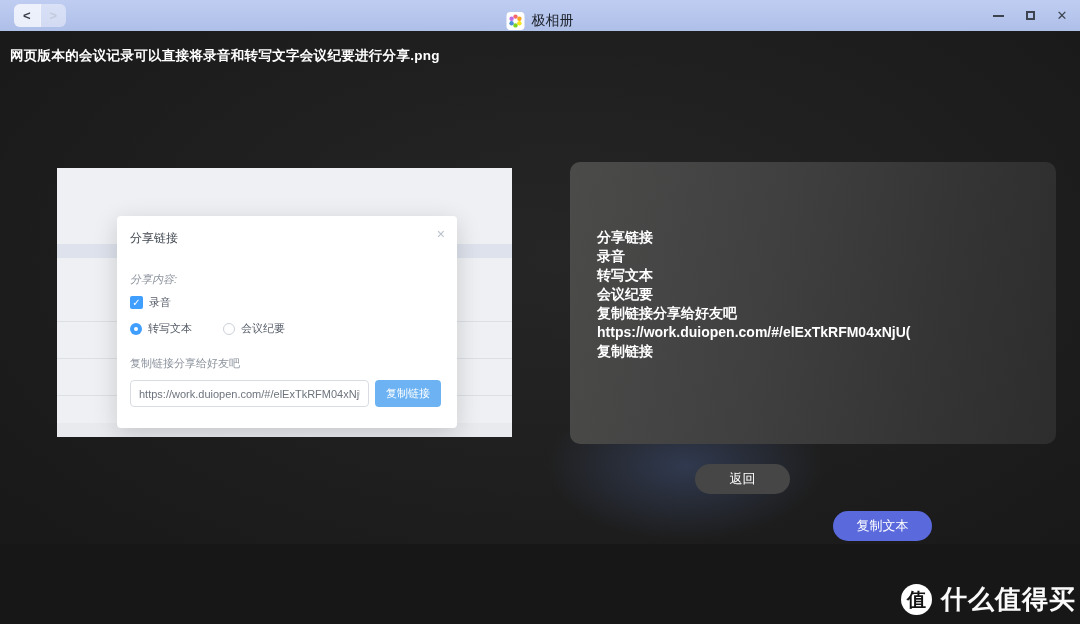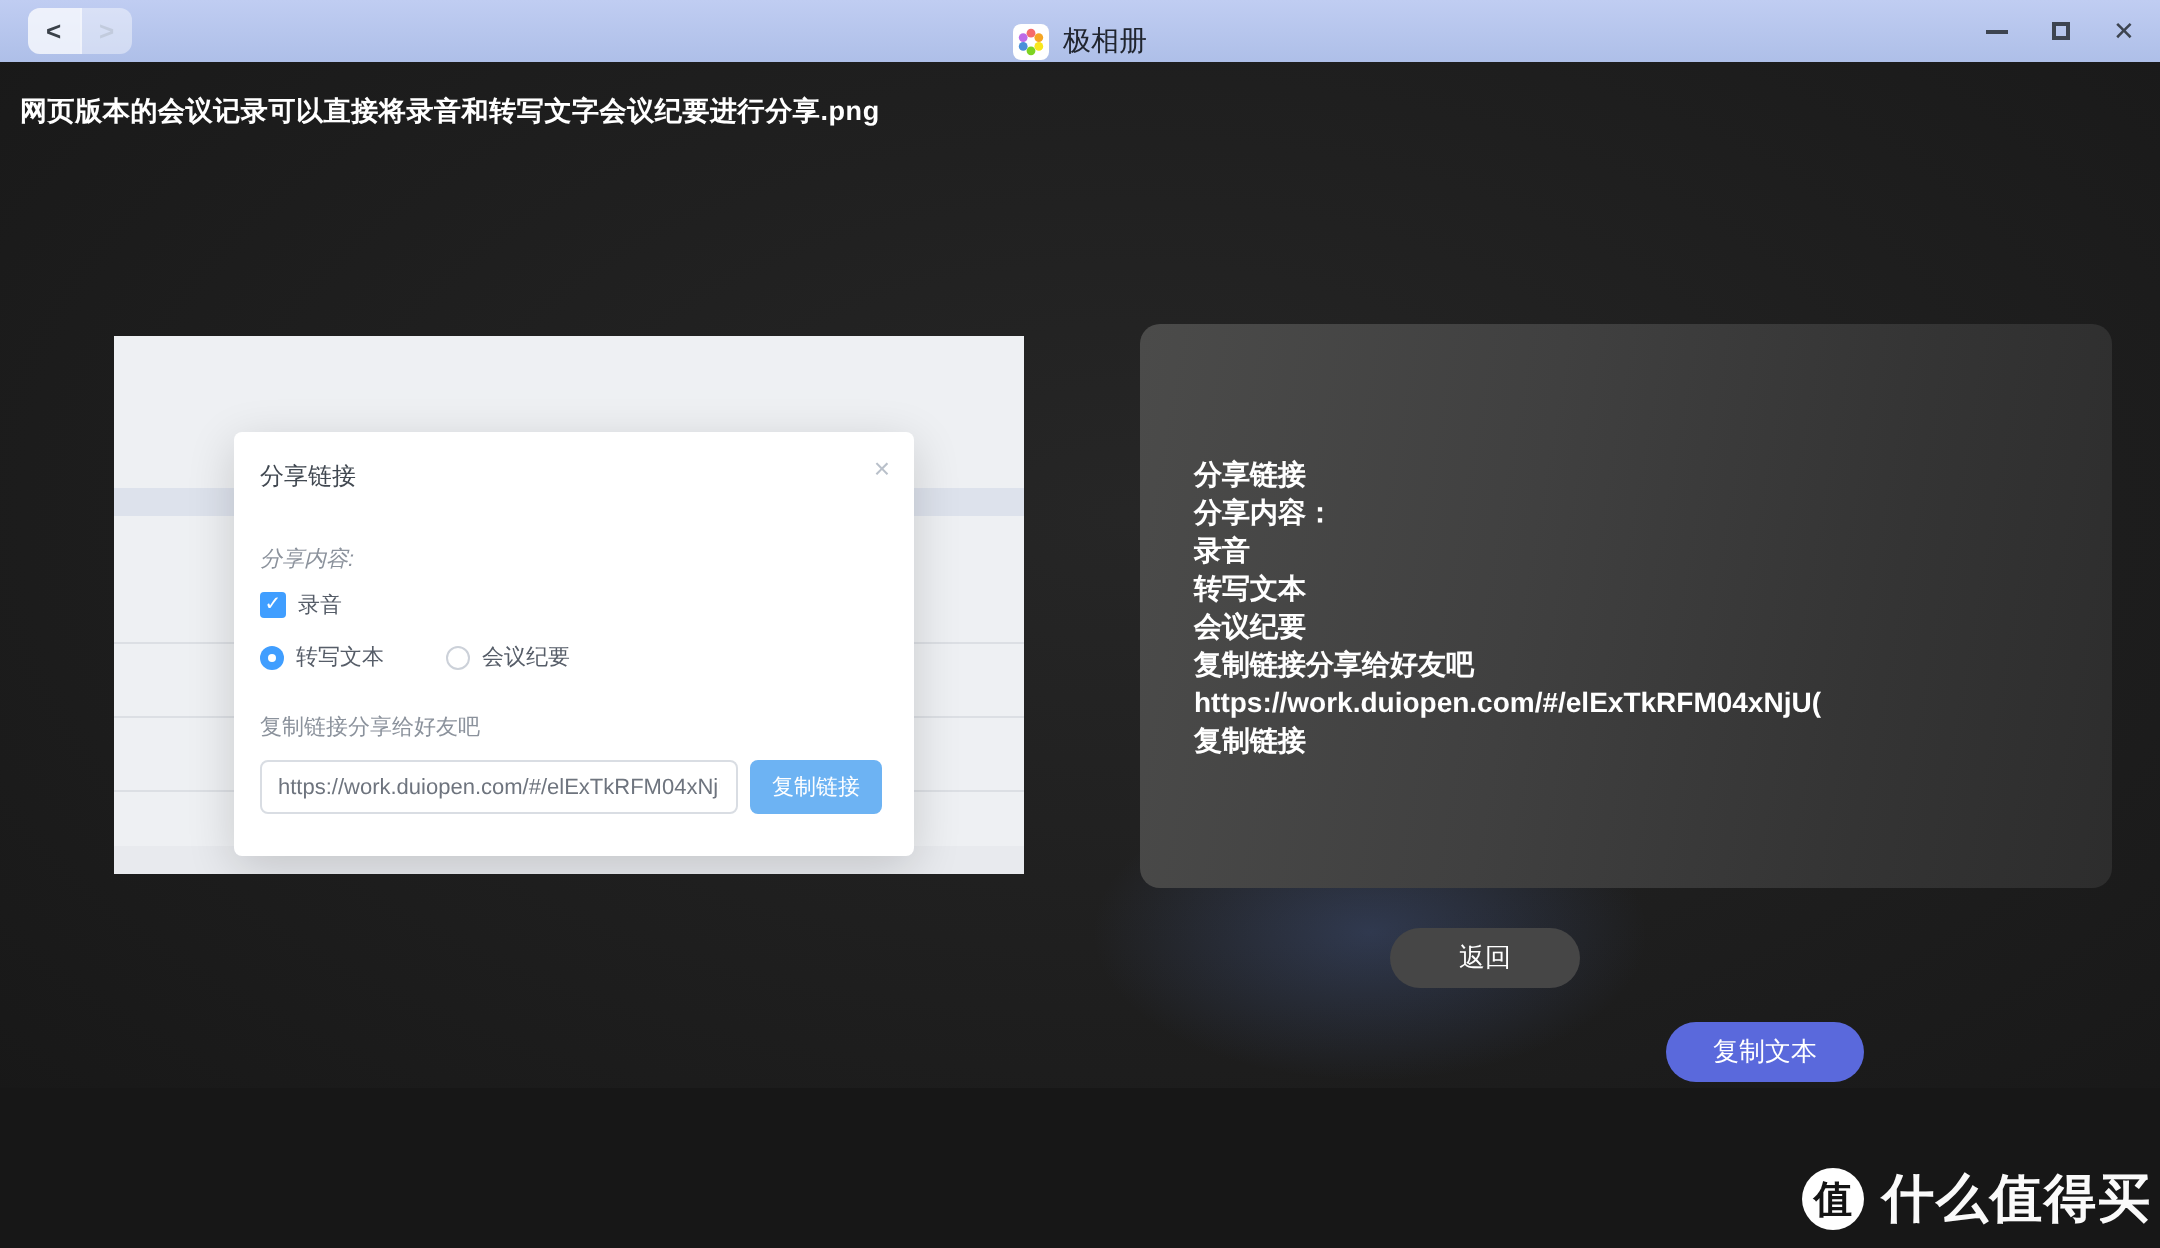--- a/index.html
+++ b/index.html
@@ -164,21 +164,20 @@
         <button class="copy-link-btn">复制链接</button>
       </div>
     </div>
   </div>
 
   <div class="glow"></div>
 
   <div class="ocr-panel">
     <div class="ocr-text">
       <div class="ocr-line">分享链接</div>
-      <div class="ocr-line">分享内容：</div>
       <div class="ocr-line">录音</div>
       <div class="ocr-line">转写文本</div>
       <div class="ocr-line">会议纪要</div>
       <div class="ocr-line">复制链接分享给好友吧</div>
       <div class="ocr-line">https://work.duiopen.com/#/elExTkRFM04xNjU(</div>
       <div class="ocr-line">复制链接</div>
     </div>
   </div>
 
   <button class="btn-back">返回</button>

